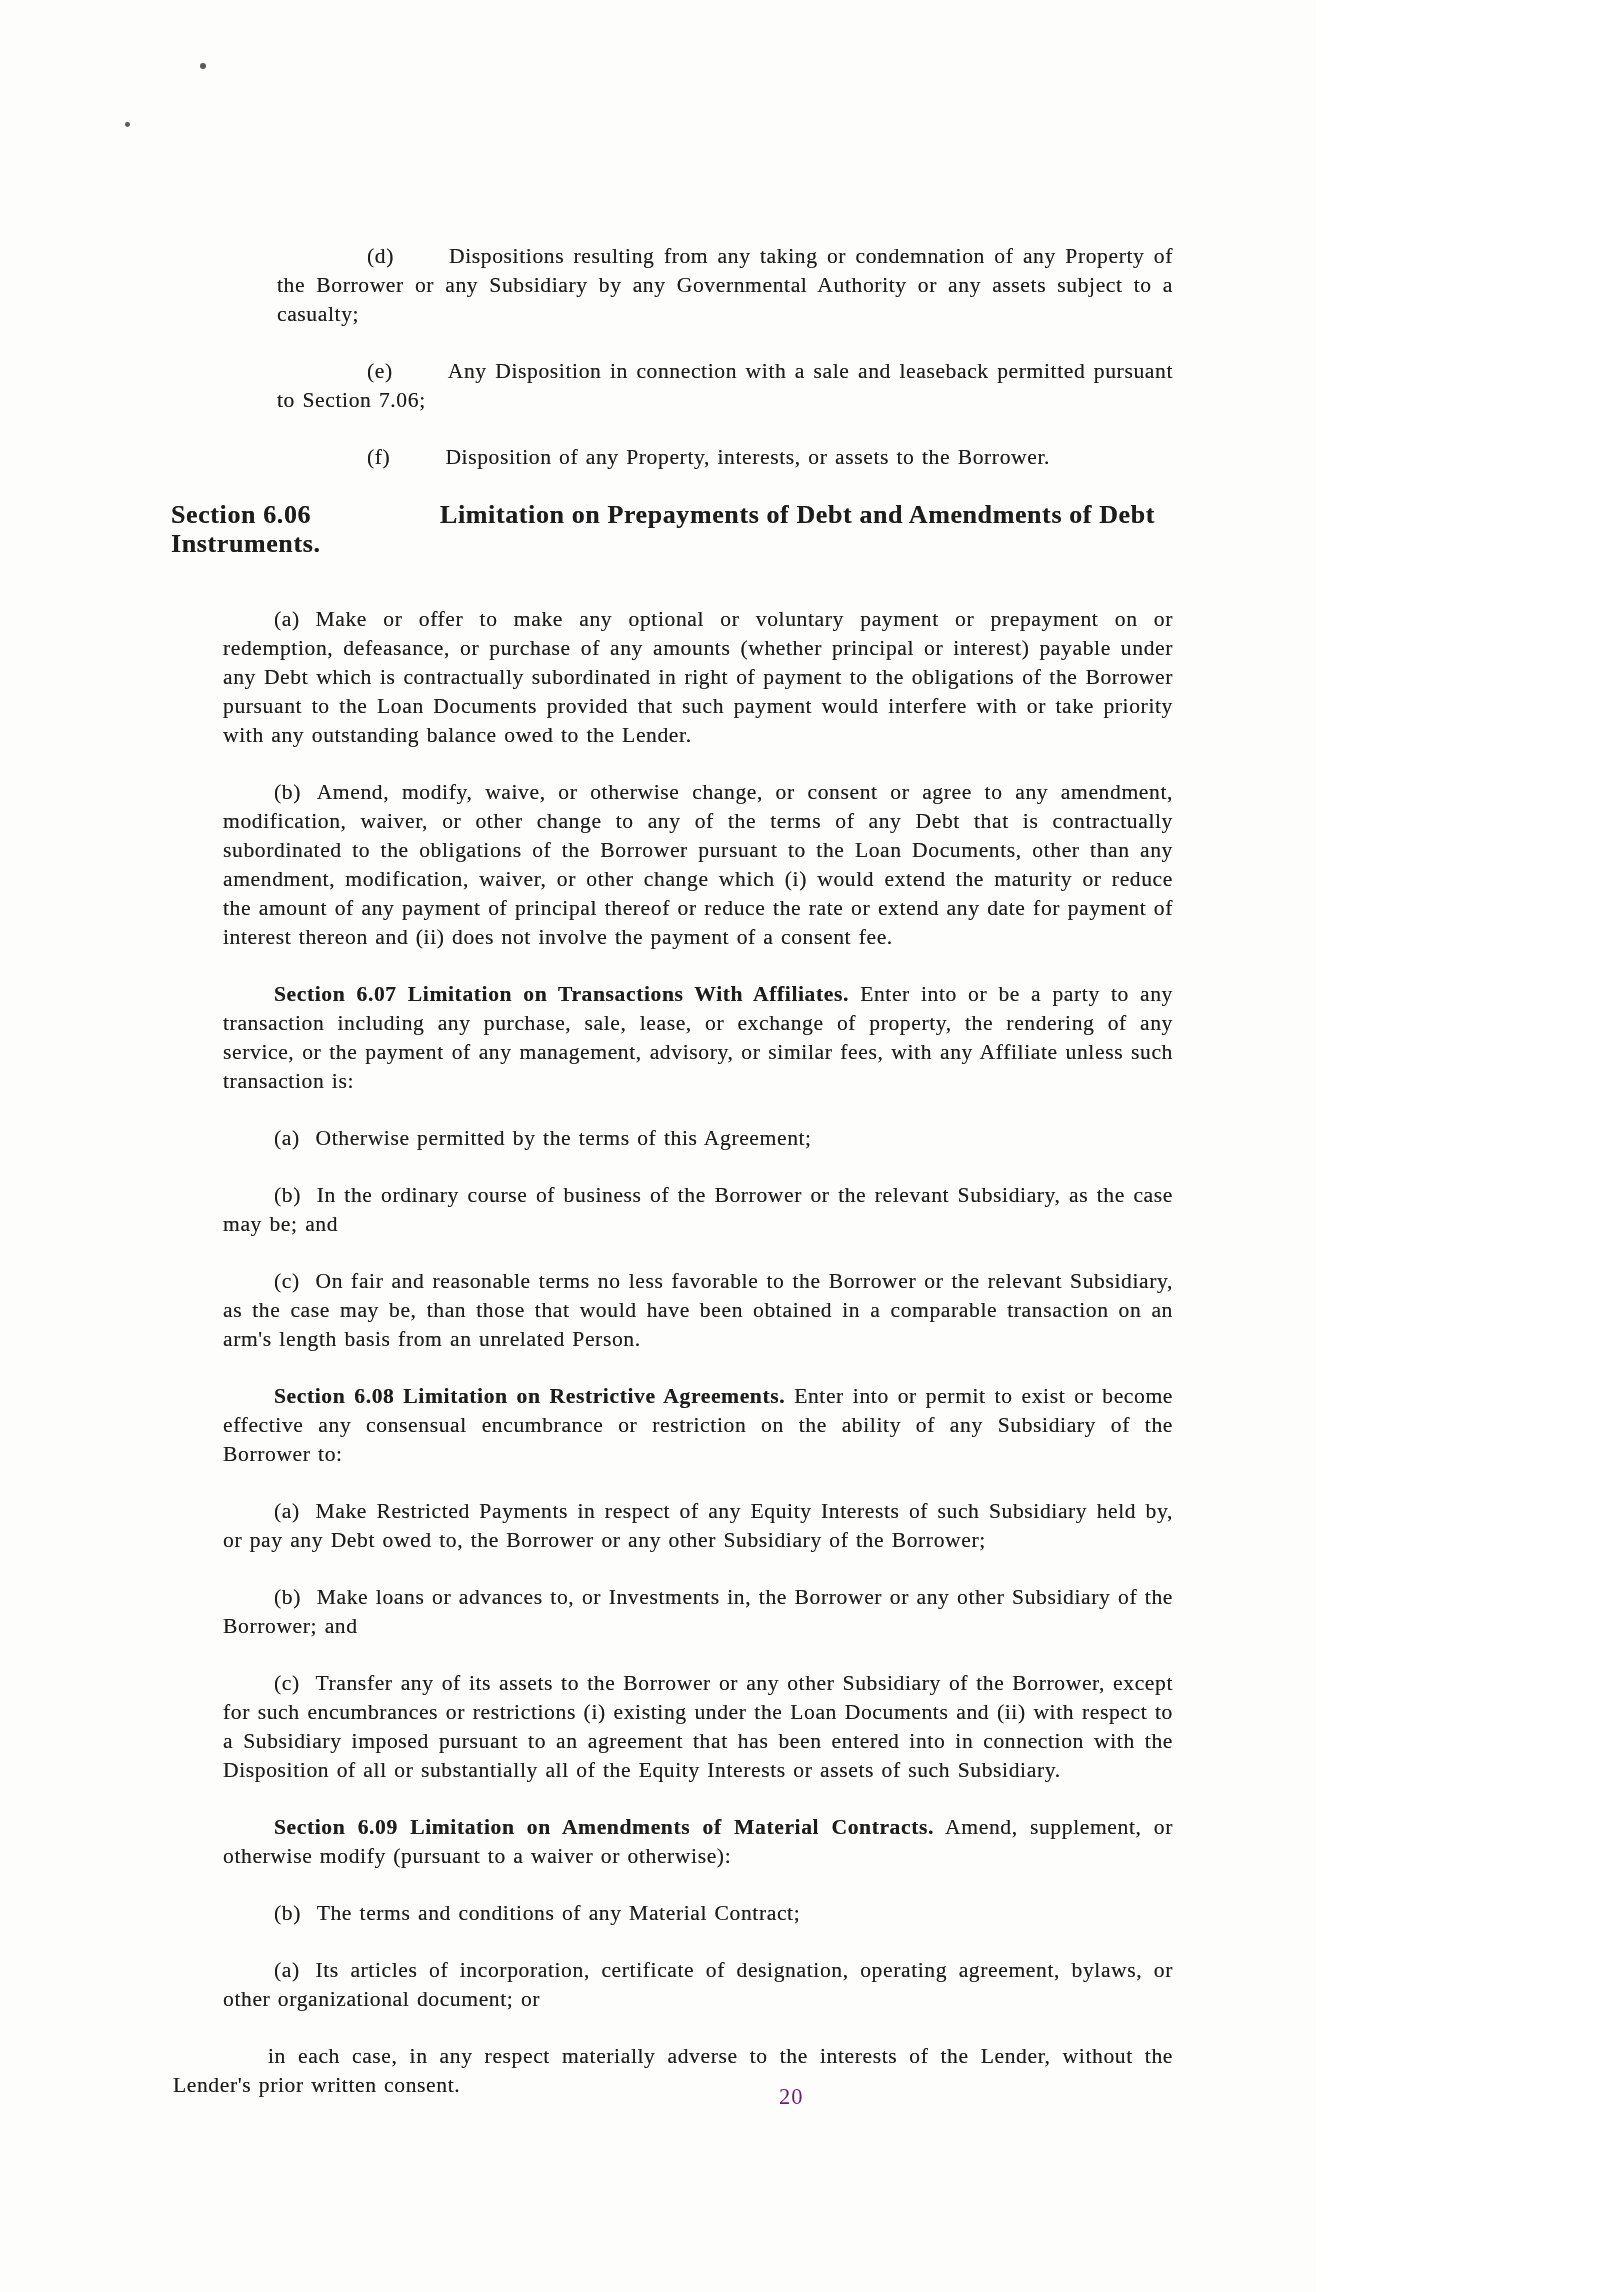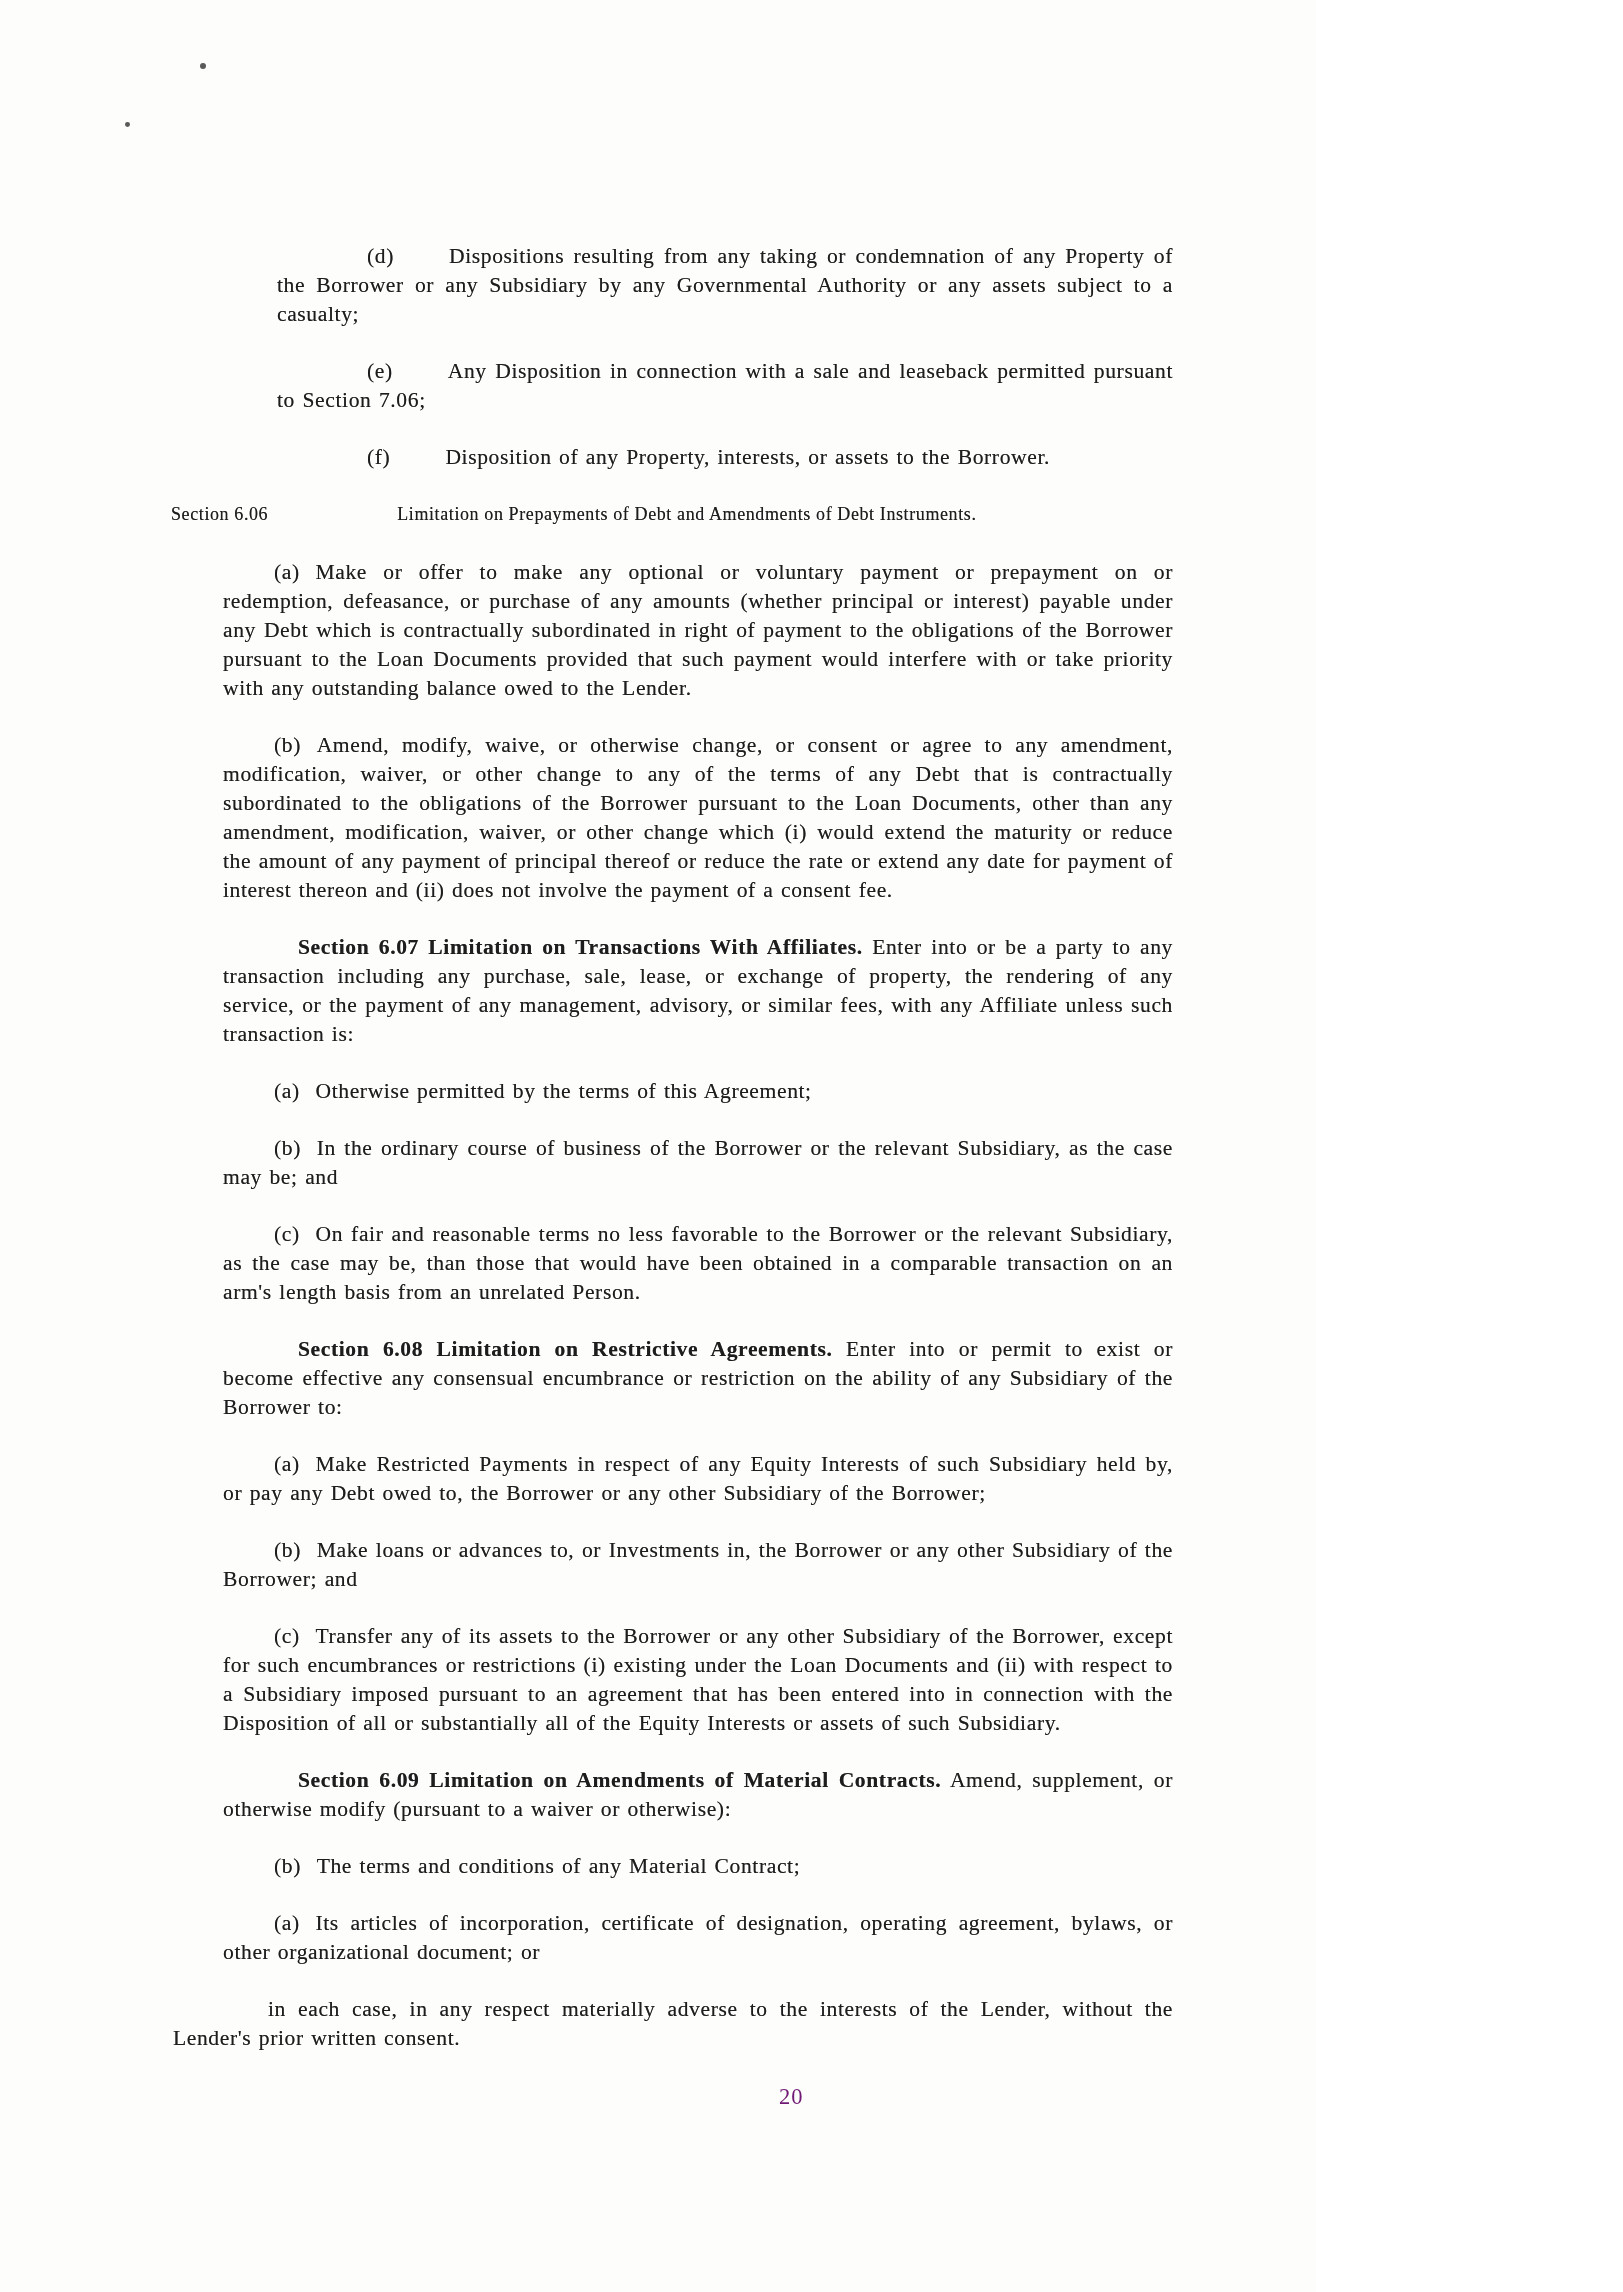--- a/index.html
+++ b/index.html
@@ -43,34 +43,34 @@
   }
   .p-section {
     text-indent: 51px;
   }
   .p-closing {
     margin-left: 173px;
     text-indent: 95px;
     margin-top: 19px;
   }
   .heading-row {
-    margin: 0 143px 29px 171px;
-    font-size: 18px;
+    margin: 0 143px 47px 171px;
+    font-size: 26px;
     line-height: 29px;
     letter-spacing: 0.6px;
-    font-weight: normal;
+    font-weight: bold;
     text-shadow: 0 0 0.5px rgba(20,20,20,0.6);
   }
   .heading-row .tab {
     display: inline-block;
     width: 129px;
   }
   .lbl-wide { padding-right: 55px; }
   .lbl { padding-right: 15.7px; }
-  .b { font-weight: bold; margin-left: 24px; }
+  .b { font-weight: bold; }
   .page-number {
     position: absolute;
     left: 779px;
     top: 2084px;
     font-size: 22.5px;
     letter-spacing: 1px;
     color: #701a75;
     font-family: "Liberation Serif", serif;
   }
   .speck {

